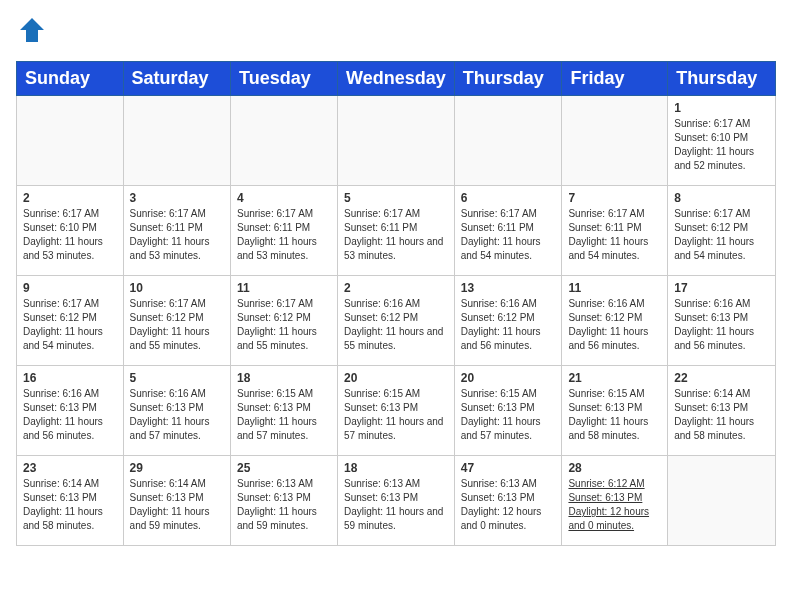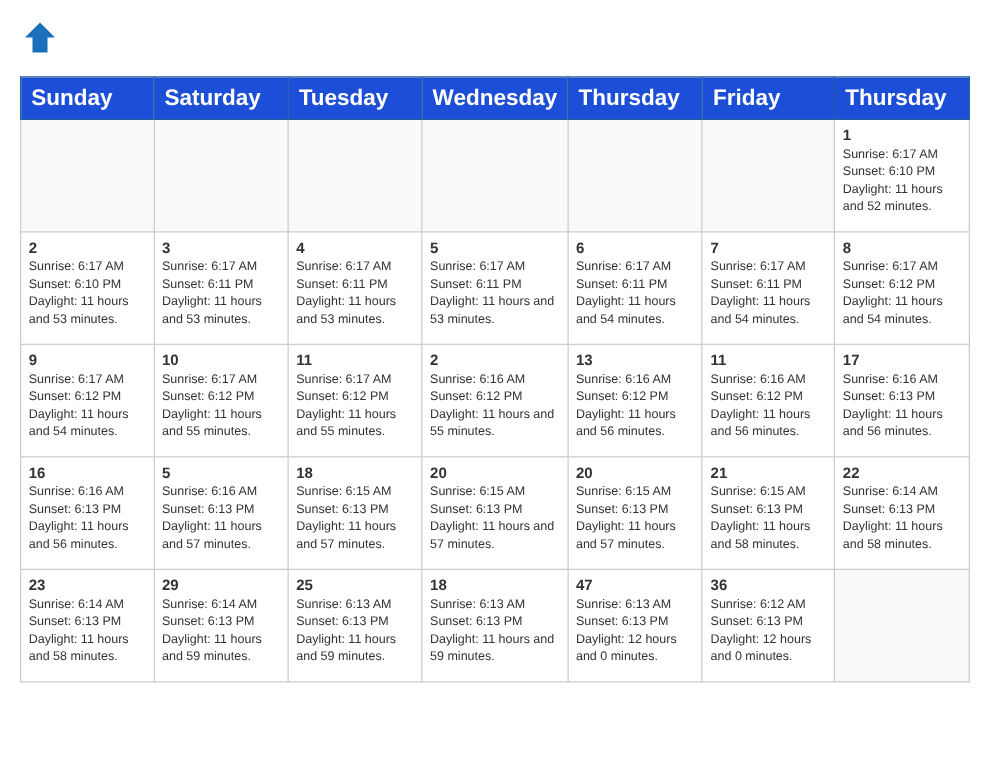--- a/index.html
+++ b/index.html
@@ -294,21 +294,21 @@
 Sunset: 6:13 PM
 Daylight: 11 hours and 59 minutes.</div>
         </td>
         <td>
           <span class="day-number">47</span>
           <div class="day-info" style="white-space: pre-line;">Sunrise: 6:13 AM
 Sunset: 6:13 PM
 Daylight: 12 hours and 0 minutes.</div>
         </td>
         <td>
-          <span class="day-number">36</span>
-          <div class="day-info" style="white-space: pre-line;">Sunrise: 6:12 AM
+          <span class="day-number">28</span>
+          <div class="day-info" style="white-space: pre-line; text-decoration: underline;">Sunrise: 6:12 AM
 Sunset: 6:13 PM
 Daylight: 12 hours and 0 minutes.</div>
         </td>
         <td class="empty"></td>
       </tr>
     </tbody>
 </table>
 
 </body></html>

